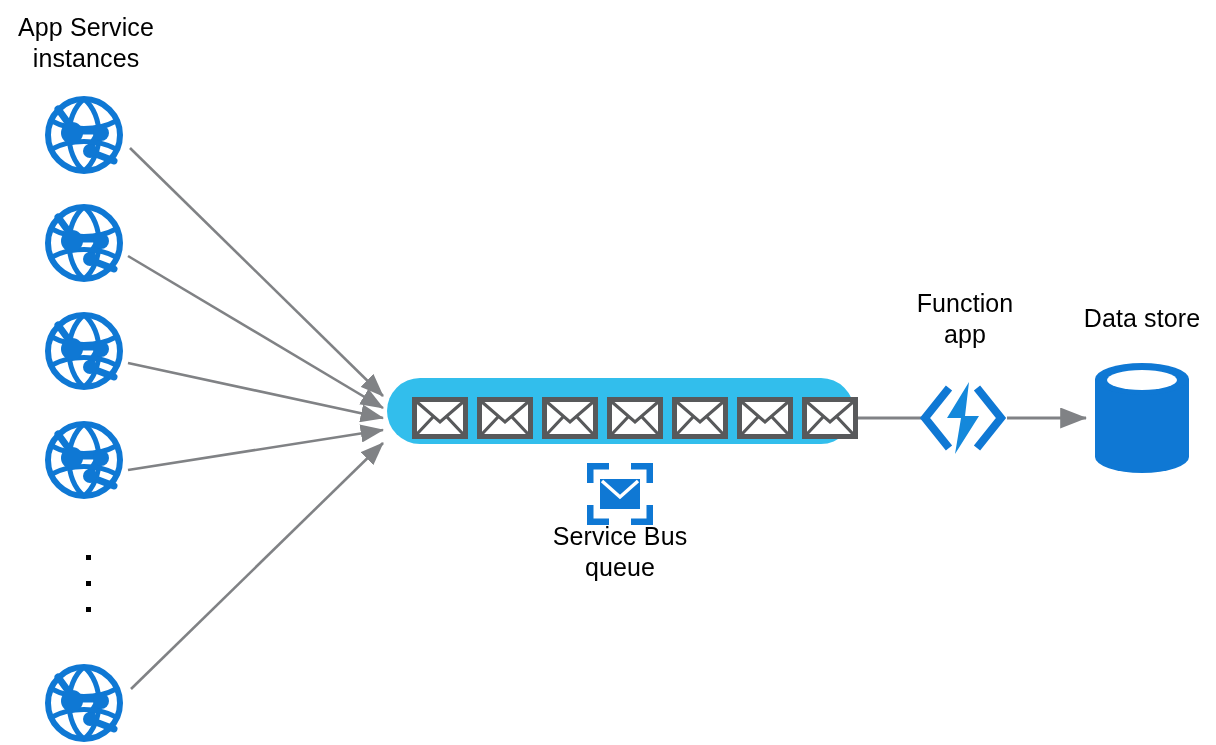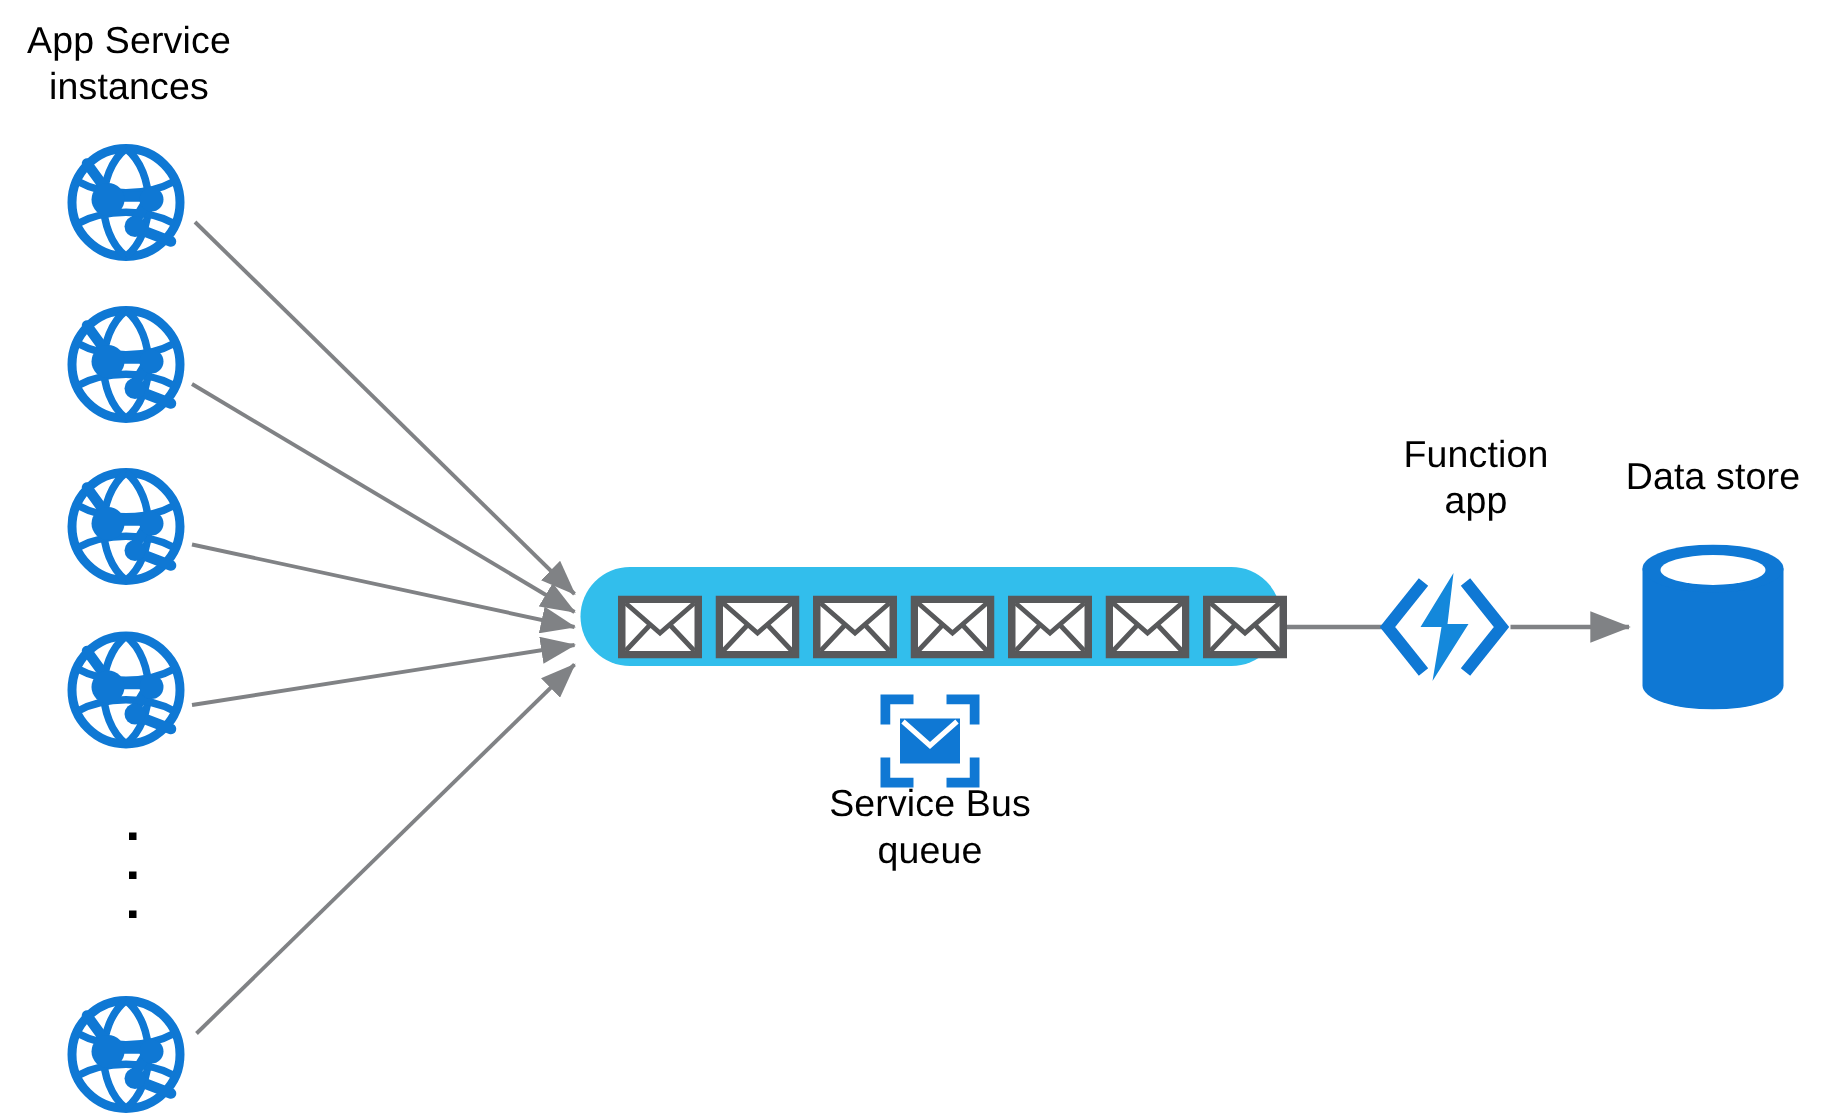--- a/index.html
+++ b/index.html
@@ -39,21 +39,21 @@
     top: 12px;
     width: 160px;
     text-align: center;
   }
   #label-service-bus {
     left: 524px;
     top: 521px;
     width: 192px;
   }
   #label-function-app {
-    left: 909px;
+    left: 890px;
     top: 288px;
     width: 150px;
   }
   #label-data-store {
     left: 1062px;
     top: 303px;
     width: 160px;
   }
 </style>
 </head>

